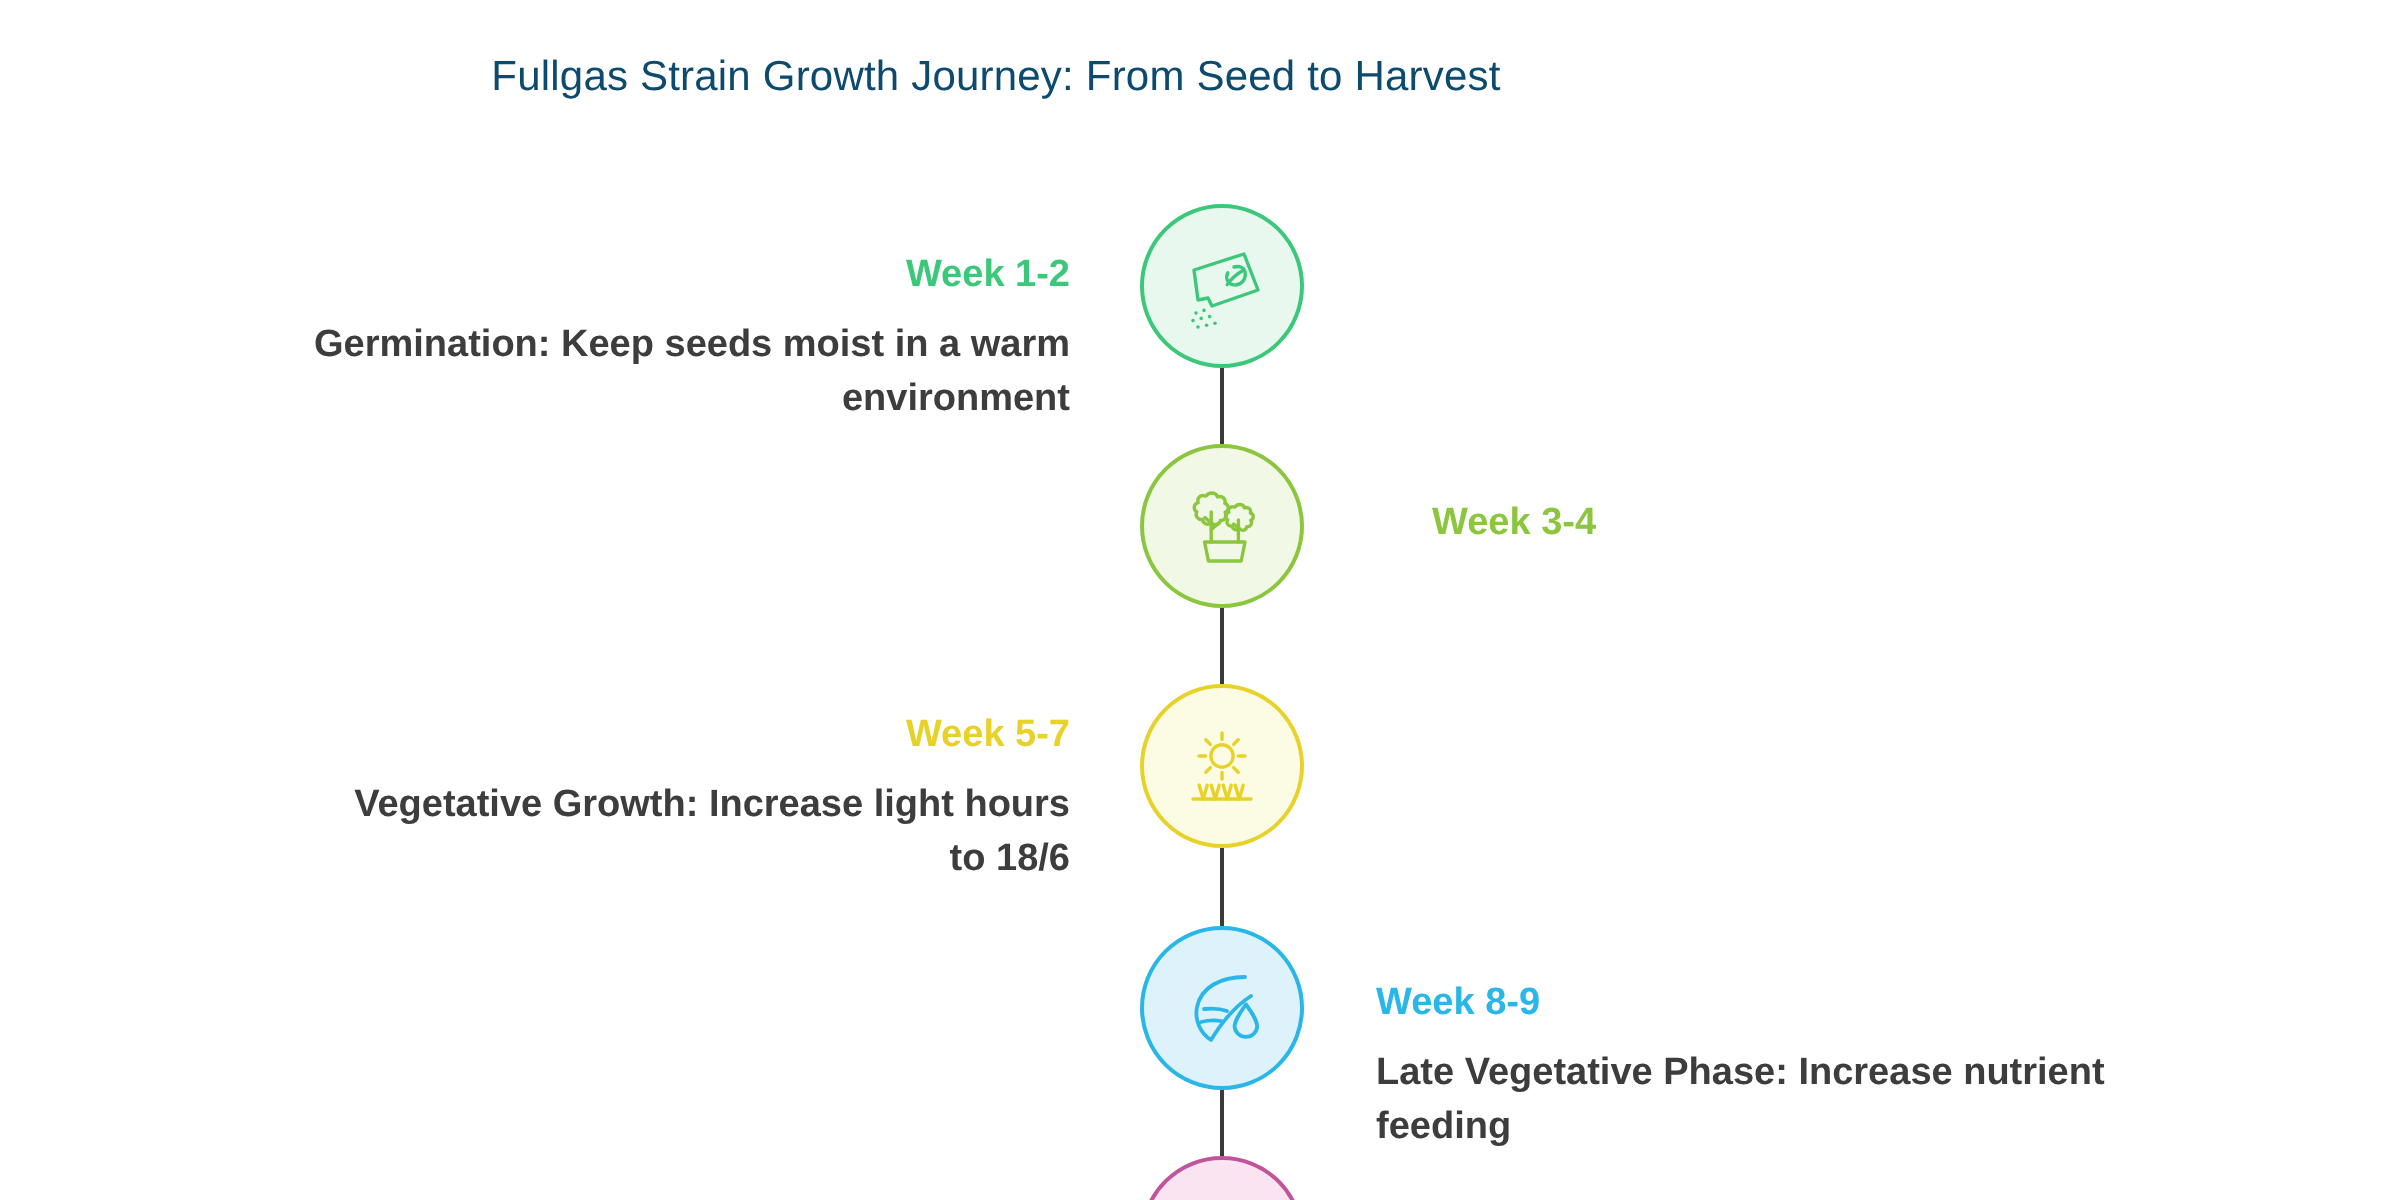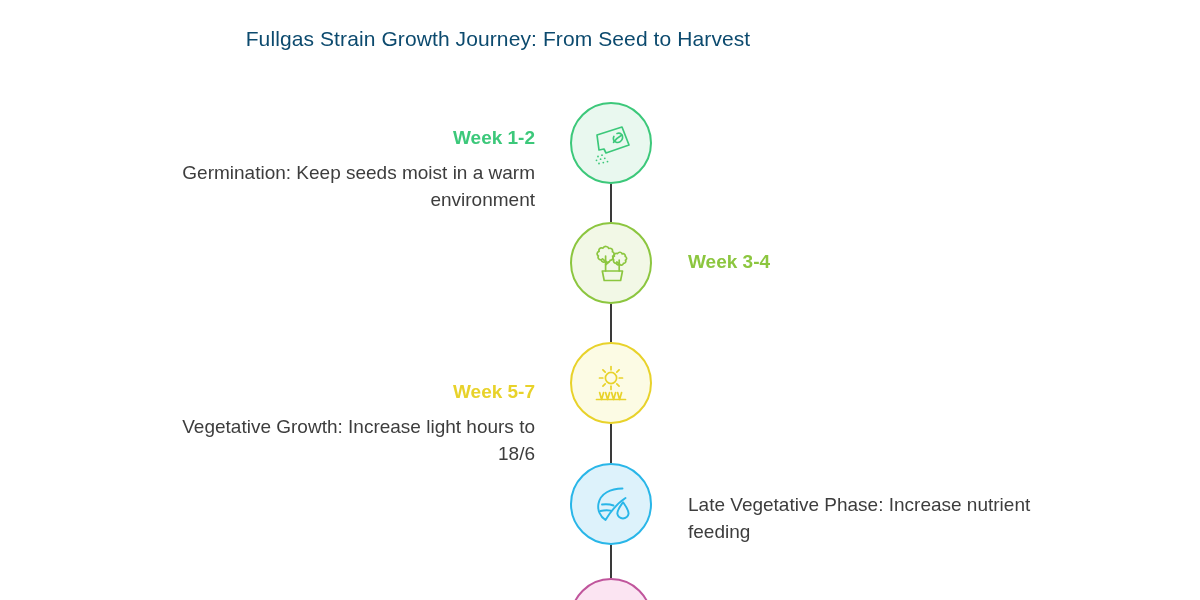--- a/index.html
+++ b/index.html
@@ -79,21 +79,21 @@
   }
 
   .week-label {
     font-size: 19px;
     font-weight: bold;
     margin: 0 0 11px 0;
     line-height: 1.1;
   }
   .desc {
     font-size: 19px;
-    font-weight: 400;
+    font-weight: 700;
     color: #3d3d3d;
     line-height: 1.42;
     margin: 0;
   }
 </style>
 </head>
 <body>
 
 <div id="page-title">Fullgas Strain Growth Journey: From Seed to Harvest</div>
 
@@ -137,21 +137,21 @@
         <path d="M19.6 23.5 L16.5 20.8"></path>
         <path d="M19.6 26.8 L22.8 24"></path>
         <path d="M31.5 15.5c1.3-1.8 4.1-1.6 4.7.4 1.9-.7 3.5.8 3 2.6 1.8.5 1.9 2.9.2 3.7 1 1.4-.2 3.4-2 3.2-.3 1.9-2.7 2.4-3.7.8-1.2 1.4-3.5.6-3.6-1.2-1.8.4-3.2-1.5-2.3-3.1-1.6-.9-1.3-3.3.6-3.7-.7-1.8 1-3.3 2.7-2.7"></path>
         <path d="M33.2 22 L33.2 33"></path>
         <path d="M33.2 26 L30.8 24"></path>
         <path d="M16.3 33 L36.5 33 L34.6 42.5 L18.2 42.5 Z"></path>
       </svg>
     </span>
   </div>
   <div class="side-text right" style="top:252px;">
-    <p class="week-label" style="color:#8cc63f;">Week 3-4</p>
+    <p class="week-label" style="color:#8cc63f;margin-left:28px;">Week 3-4</p>
   </div>
 
   <div class="node" style="top:342px;border-color:#e8d22a;background:#fcfbe4;">
     <span>
       <svg viewBox="0 0 50 50" fill="none" stroke="#e8d22a" stroke-width="1.7" stroke-linecap="round" stroke-linejoin="round">
         <circle cx="25" cy="20" r="5.6"></circle>
         <path d="M25 8.5 L25 11.8"></path>
         <path d="M25 28.2 L25 31.5"></path>
         <path d="M13.5 20 L16.8 20"></path>
         <path d="M33.2 20 L36.5 20"></path>
@@ -160,36 +160,37 @@
         <path d="M33.1 11.9 L30.8 14.2"></path>
         <path d="M19.2 25.8 L16.9 28.1"></path>
         <path d="M10.5 41.5 L39.5 41.5"></path>
         <path d="M13.6 34.6 L15.6 41.5 L17.6 34.6"></path>
         <path d="M19.6 34.6 L21.6 41.5 L23.6 34.6"></path>
         <path d="M25.6 34.6 L27.6 41.5 L29.6 34.6"></path>
         <path d="M31.6 34.6 L33.6 41.5 L35.6 34.6"></path>
       </svg>
     </span>
   </div>
-  <div class="side-text left" style="top:382px;">
+  <div class="side-text left" style="top:358px;">
     <p class="week-label" style="color:#e8d22a;">Week 5-7</p>
     <p class="desc">Vegetative Growth: Increase light hours to 18/6</p>
   </div>
 
   <div class="node" style="top:463px;border-color:#29b6e8;background:#ddf2fb;">
     <span>
       <svg viewBox="0 0 50 50" fill="none" stroke="#29b6e8" stroke-width="1.9" stroke-linecap="round" stroke-linejoin="round">
         <path d="M36.5 9.5c-12 0-22 5-24 15-1.3 6.5 1.6 13 7 16.5 6-10 13-17.5 20-22"></path>
         <path d="M16 25.5c4.5-.5 8-.3 11.5 1"></path>
         <path d="M14.5 32c3.8-.9 7-1 10.2-.4"></path>
         <path d="M37 23.2c2.8 4 5.6 7.7 5.6 11.3a5.7 5.7 0 0 1-11.3 0c0-3.6 2.9-7.3 5.7-11.3z"></path>
       </svg>
     </span>
   </div>
   <div class="side-text right" style="top:492px;">
+    <p class="week-label" style="color:#29b6e8;">Week 8-9</p>
     <p class="desc">Late Vegetative Phase: Increase nutrient feeding</p>
   </div>
 
   <div class="node" style="top:578px;border-color:#c0559c;background:#fbe4f2;">
     <span>
       <svg viewBox="0 0 50 50" fill="none" stroke="#c0559c" stroke-width="1.8" stroke-linecap="round" stroke-linejoin="round">
         <circle cx="25" cy="25" r="9"></circle>
         <circle cx="25" cy="25" r="3.5"></circle>
       </svg>
     </span>

